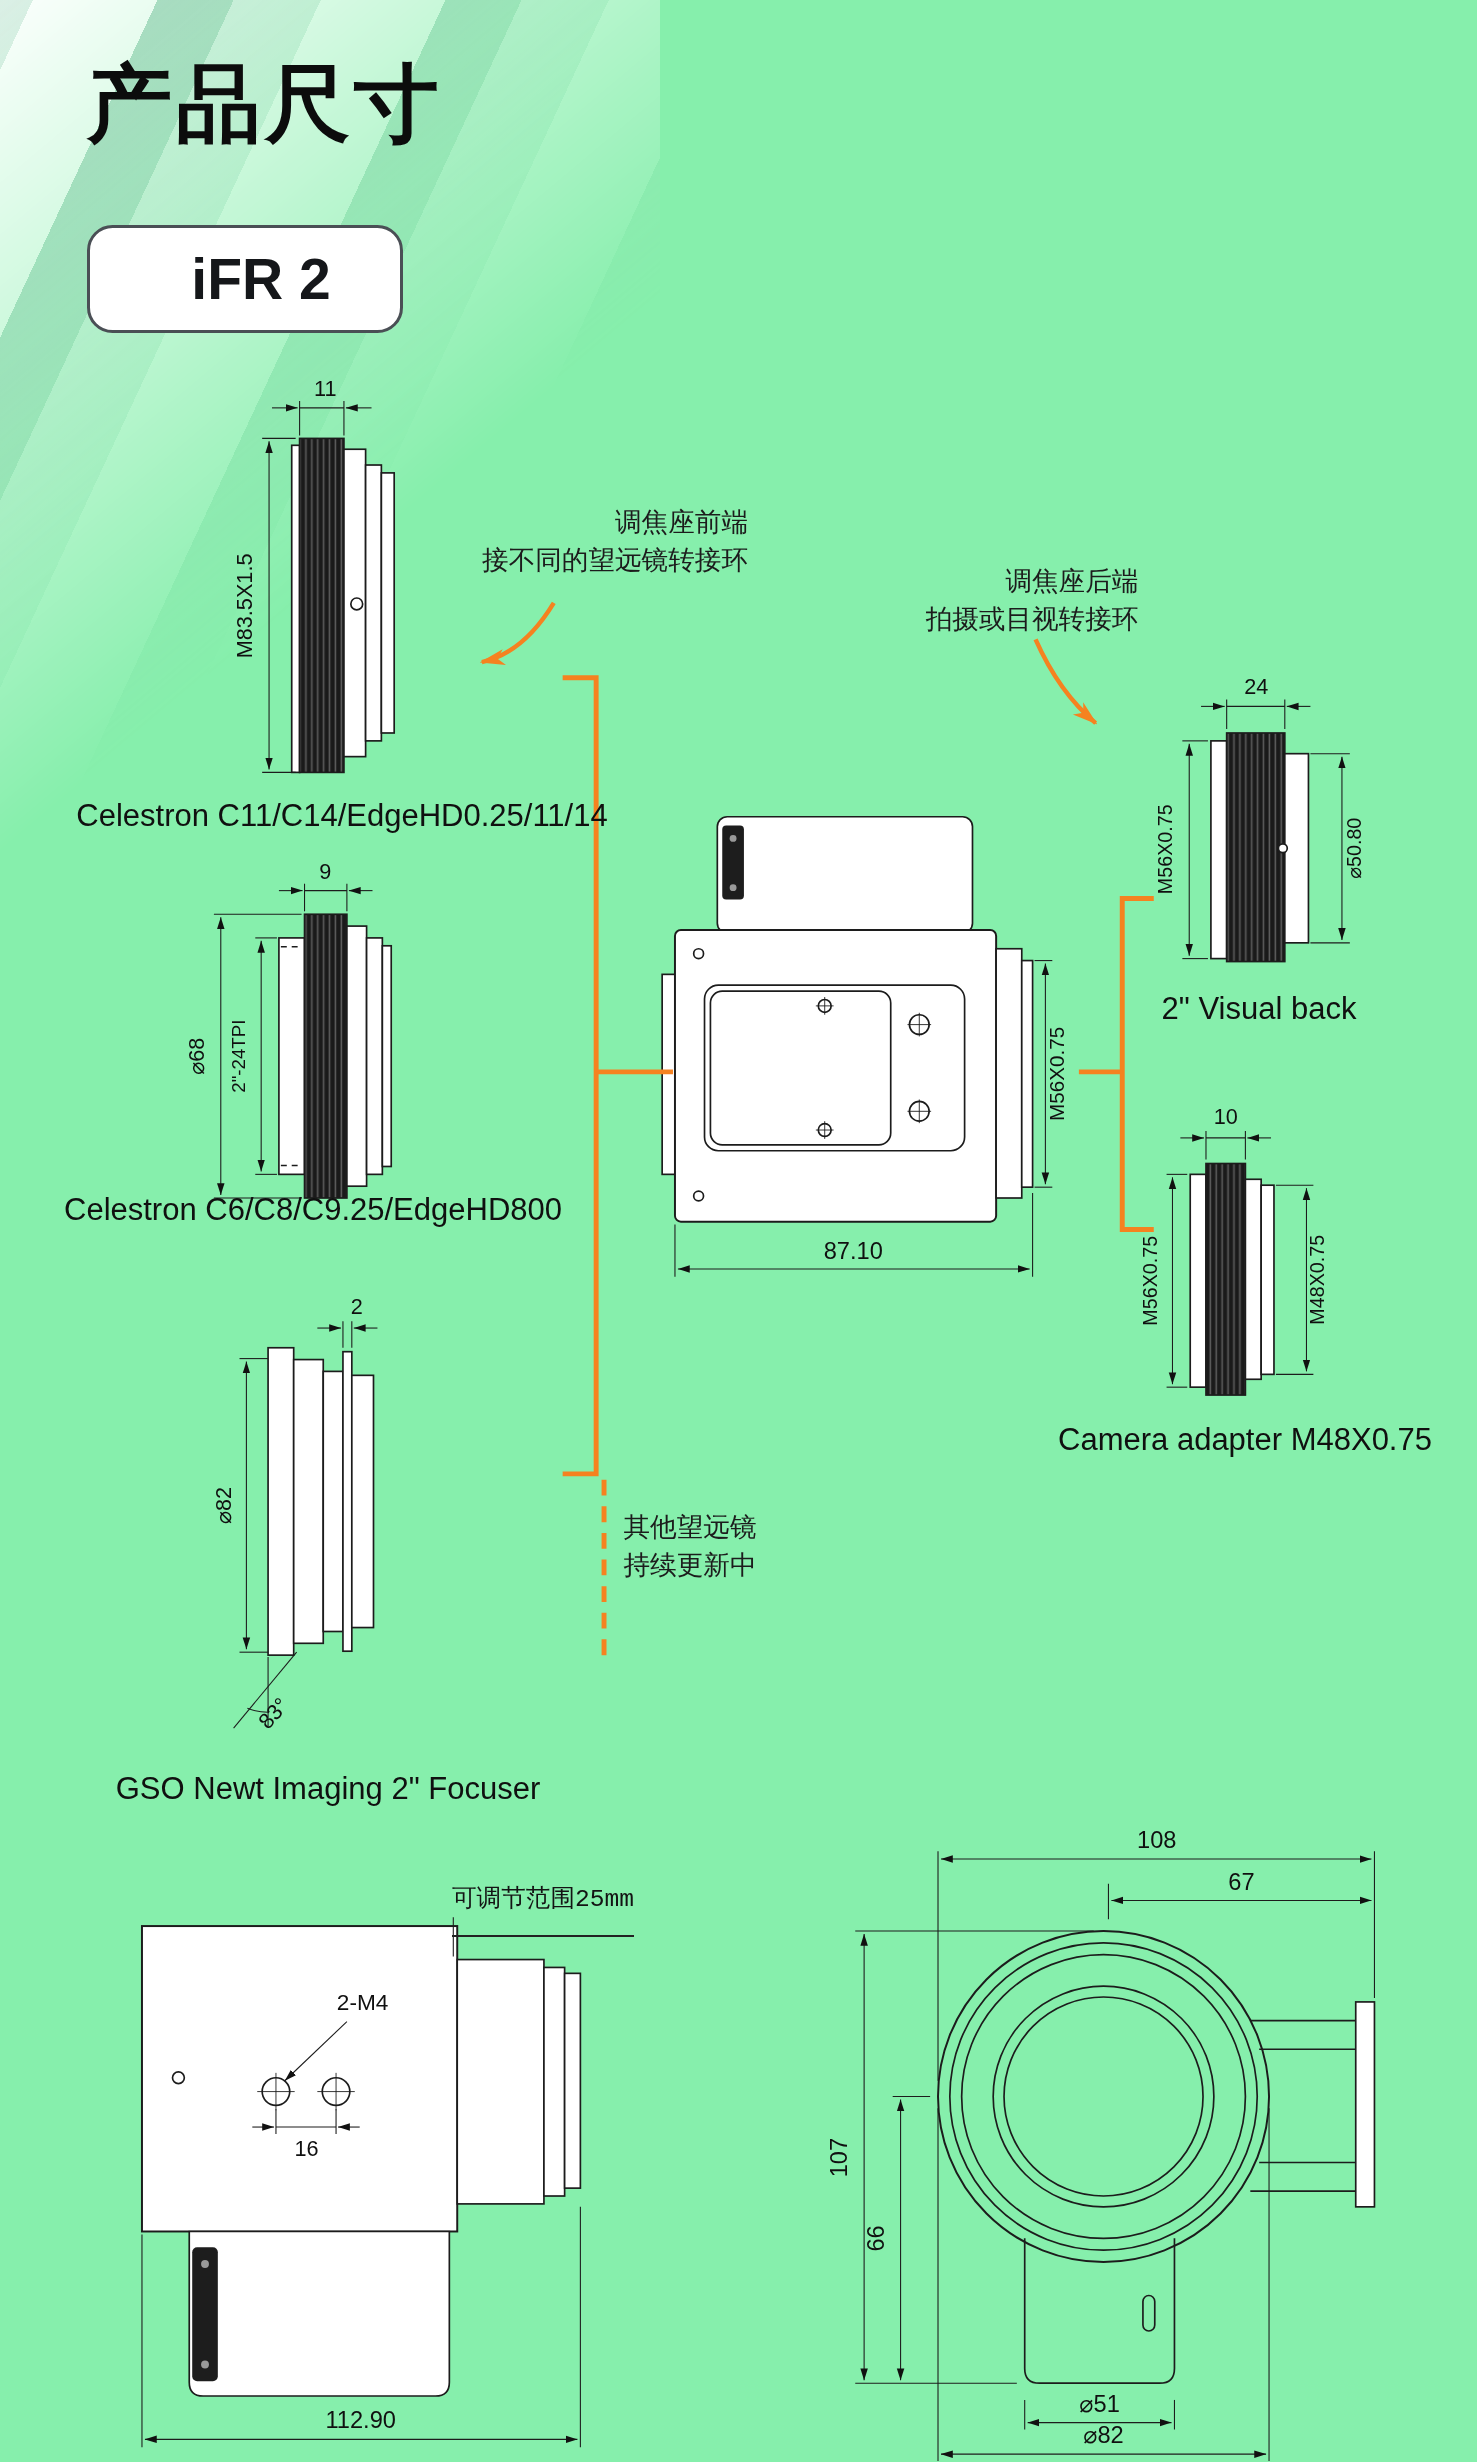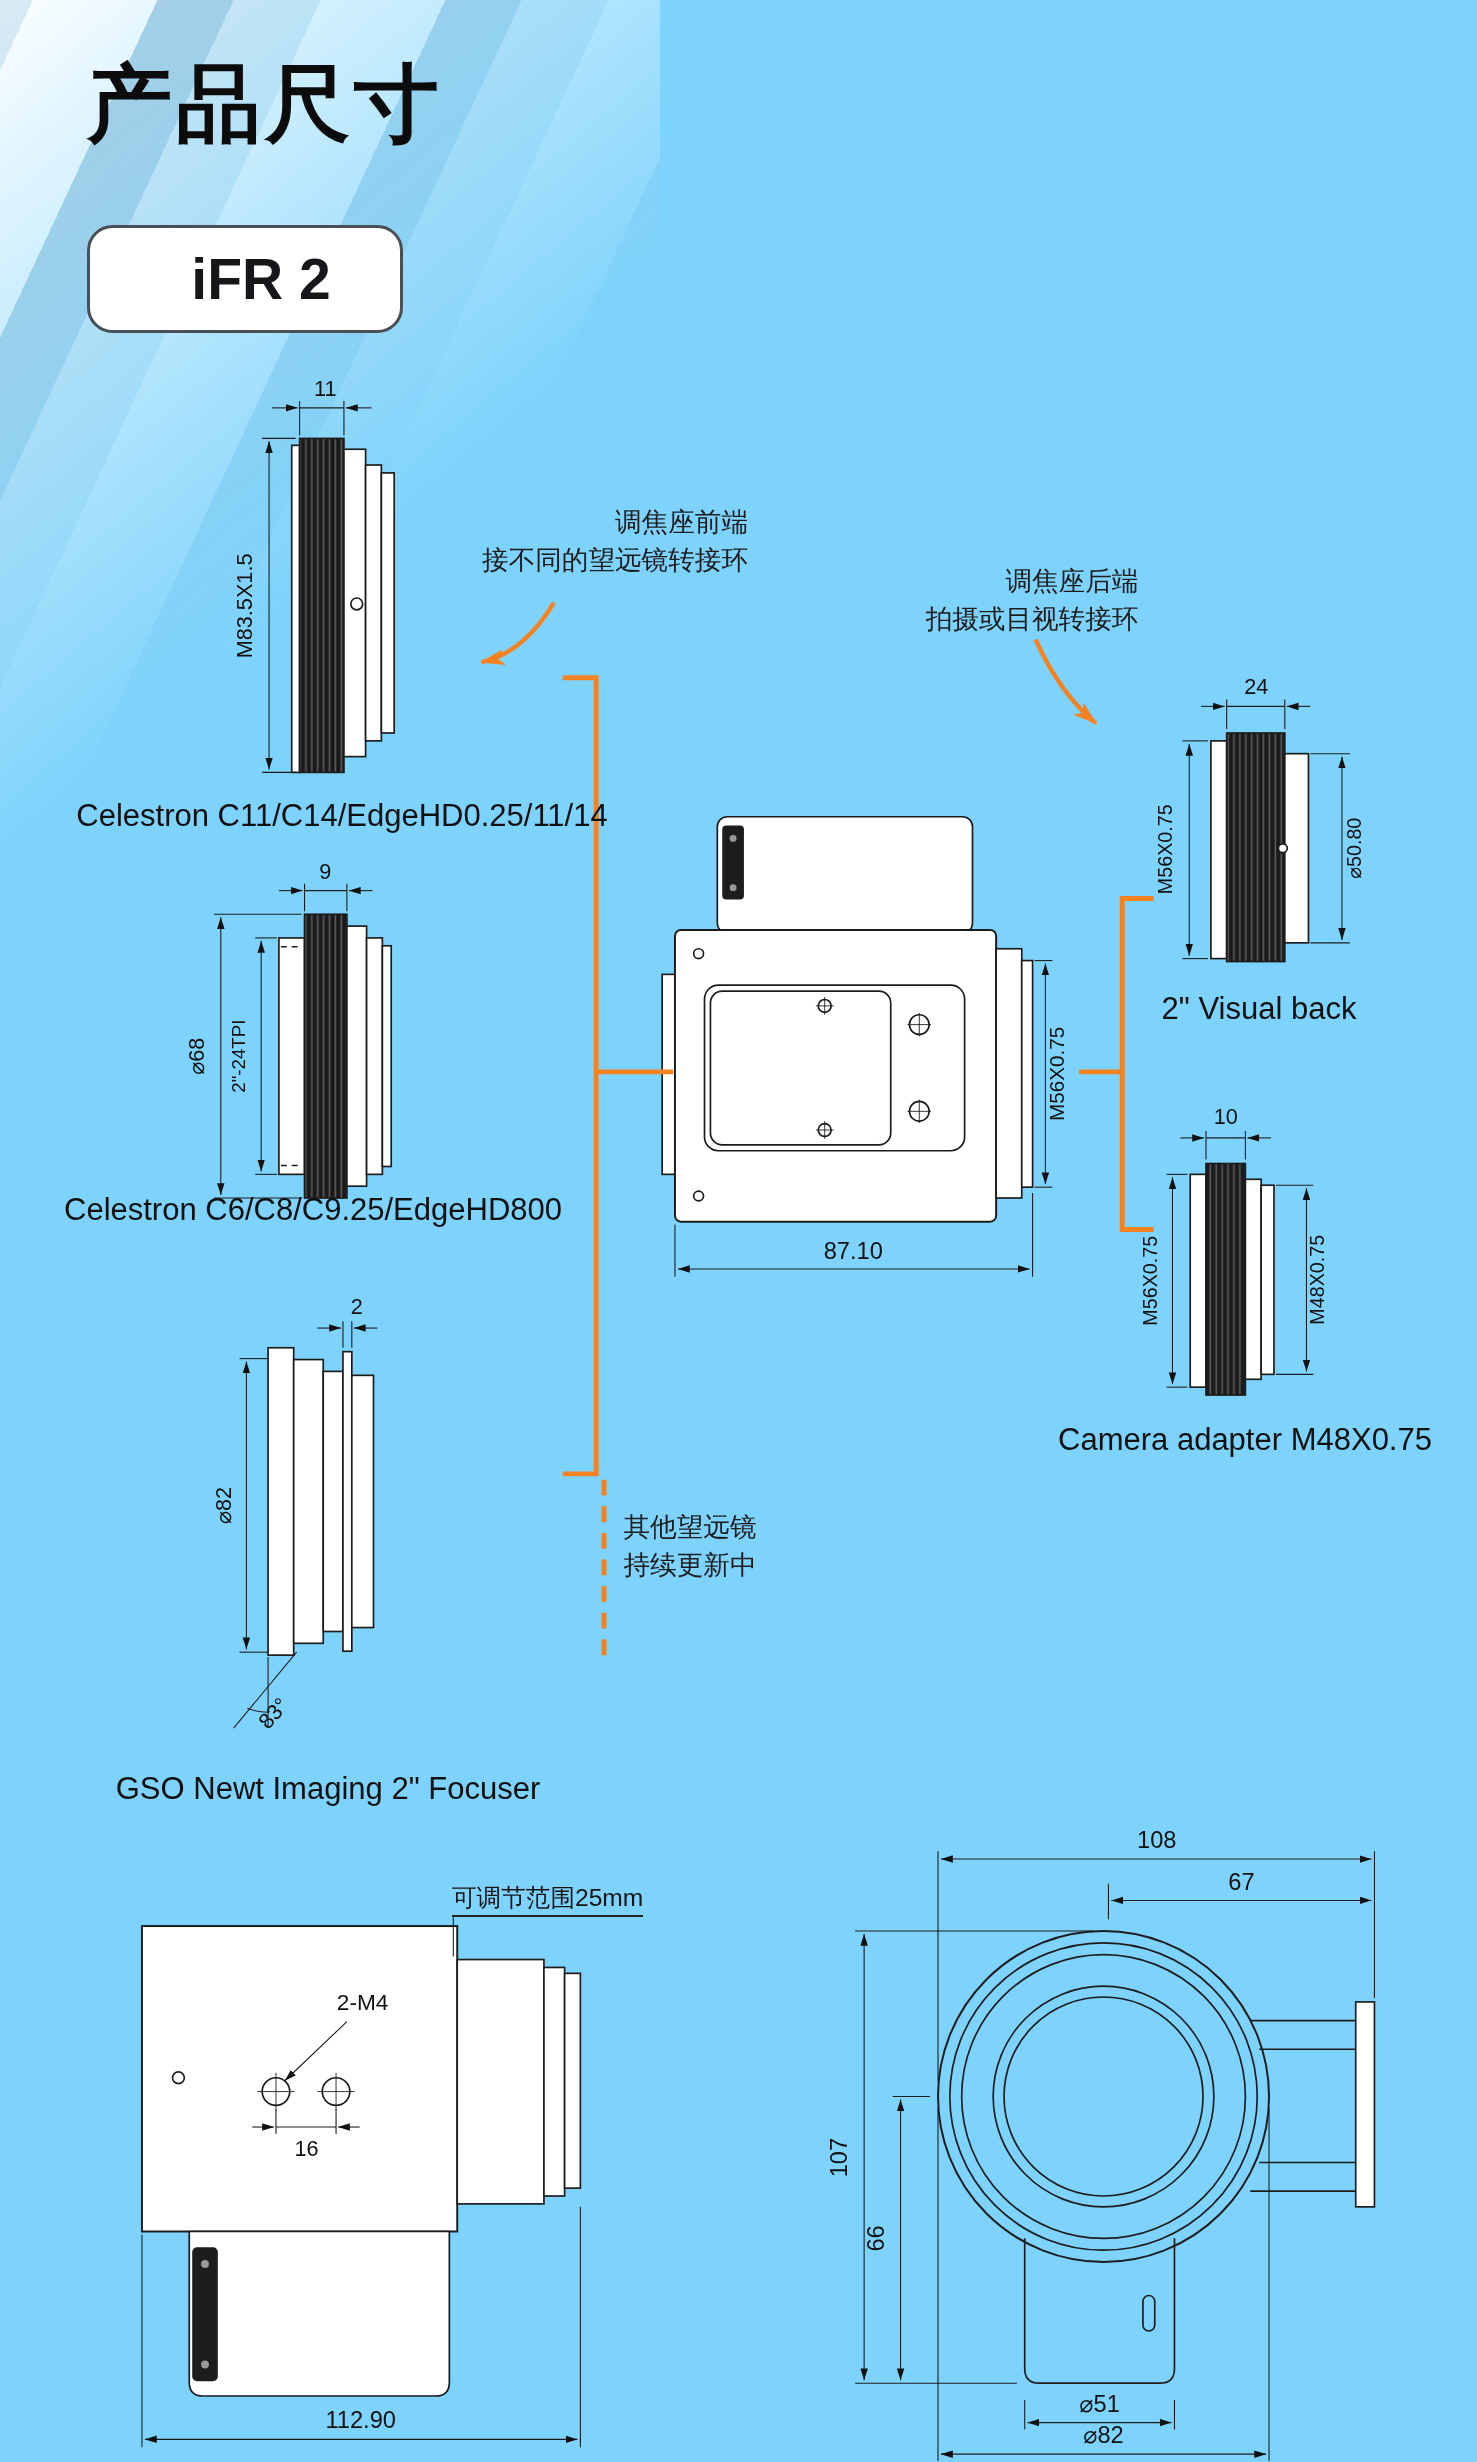--- a/index.html
+++ b/index.html
@@ -1,17 +1,17 @@
 <!DOCTYPE html>
 <html><head>
 <meta charset="utf-8">
 <style>
   html,body{margin:0;padding:0;background:#fff;}
   .page{
-    position:relative; width:1478px; height:2463px; background:#7dd3fc; overflow:hidden;
+    position:relative; width:1478px; height:2463px; background:#86efac; overflow:hidden;
     font-family:"Liberation Sans","DejaVu Sans",sans-serif; color:#111;
   }
   .bg-stripes{
     position:absolute; left:-89px; top:-89px; width:749px; height:1133px;
     background: repeating-linear-gradient(115deg,
       rgba(198,204,211,.65) 0 69px,
       rgba(236,239,241,.85) 69px 148px,
       rgba(255,255,255,1) 148px 261px);
     -webkit-mask-image: linear-gradient(140deg,#000 8%,transparent 58%);
     mask-image: linear-gradient(140deg,#000 8%,transparent 58%);
@@ -30,21 +30,21 @@
   .caption{
     position:absolute; transform:translateX(-50%); white-space:nowrap;
     font-size:31px; color:#101010; text-align:right;
   }
   .note{
     position:absolute; transform:translateX(-50%); white-space:nowrap;
     font-size:26.6px; color:#1c1c1c; text-align:right; line-height:1.42;
   }
   .note-adjust{
     position:absolute; left:452px; top:1881px; font-size:24.6px; color:#141414;
-    white-space:nowrap; border-bottom:2px solid #222; padding-bottom:1px;
+    white-space:nowrap; border-bottom:2px solid #222; padding-bottom:21px;font-family:Liberation Mono, monospace;
   }
   svg.blueprint{position:absolute; left:0; top:0;}
   svg text{stroke:none; fill:#101010; font-family:"Liberation Sans","DejaVu Sans",sans-serif;}
 </style>
 </head>
 <body>
 
 <div class="page">
 
   <div class="bg-stripes"></div>

